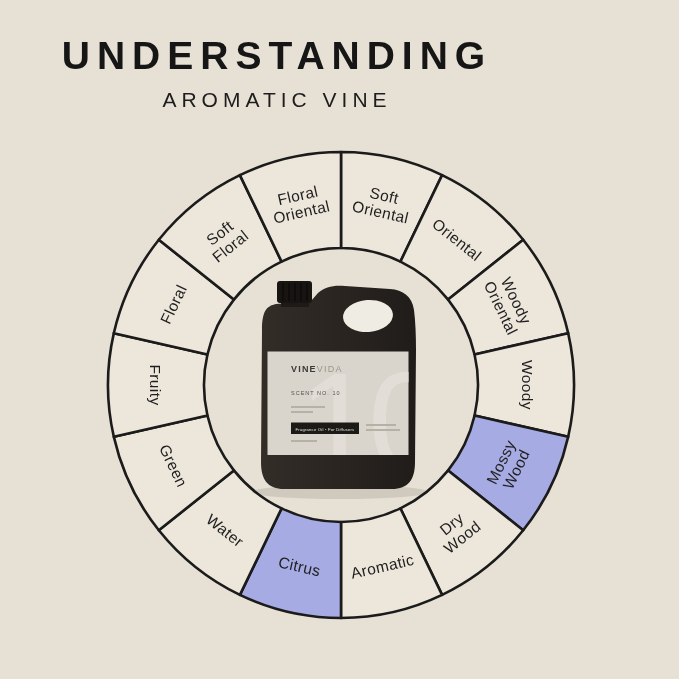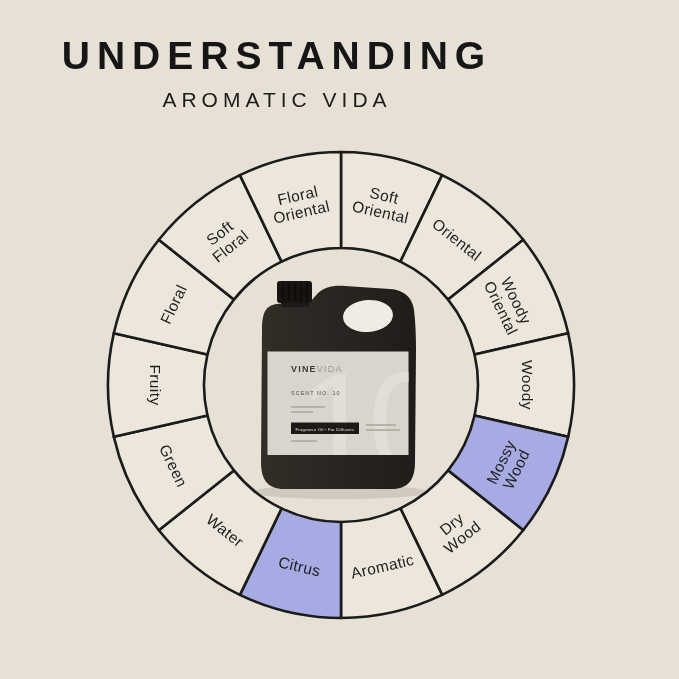--- a/index.html
+++ b/index.html
@@ -28,21 +28,21 @@
     fill:#1f1f1f;
     text-anchor:middle;
   }
   .label-micro{fill:#b5b1a7;}
 </style>
 </head>
 <body>
 
 <div class="header">
   <h1>UNDERSTANDING</h1>
-  <h2>AROMATIC VIDA</h2>
+  <h2>AROMATIC VINE</h2>
 </div>
 
 <svg id="scene" width="679" height="679" viewBox="0 0 679 679">
 
   <g id="segments">
       <path d="M 341.00 152.00 A 233 233 0 0 1 442.09 175.07 L 400.44 261.57 A 137 137 0 0 0 341.00 248.00 Z" fill="#ece6db" stroke="#1b1b1b" stroke-width="2.6" stroke-linejoin="round"></path>
       <path d="M 442.09 175.07 A 233 233 0 0 1 523.17 239.73 L 448.11 299.58 A 137 137 0 0 0 400.44 261.57 Z" fill="#ece6db" stroke="#1b1b1b" stroke-width="2.6" stroke-linejoin="round"></path>
       <path d="M 523.17 239.73 A 233 233 0 0 1 568.16 333.15 L 474.57 354.51 A 137 137 0 0 0 448.11 299.58 Z" fill="#ece6db" stroke="#1b1b1b" stroke-width="2.6" stroke-linejoin="round"></path>
       <path d="M 568.16 333.15 A 233 233 0 0 1 568.16 436.85 L 474.57 415.49 A 137 137 0 0 0 474.57 354.51 Z" fill="#ece6db" stroke="#1b1b1b" stroke-width="2.6" stroke-linejoin="round"></path>
       <path d="M 568.16 436.85 A 233 233 0 0 1 523.17 530.27 L 448.11 470.42 A 137 137 0 0 0 474.57 415.49 Z" fill="#a6abe3" stroke="#1b1b1b" stroke-width="2.6" stroke-linejoin="round"></path>

